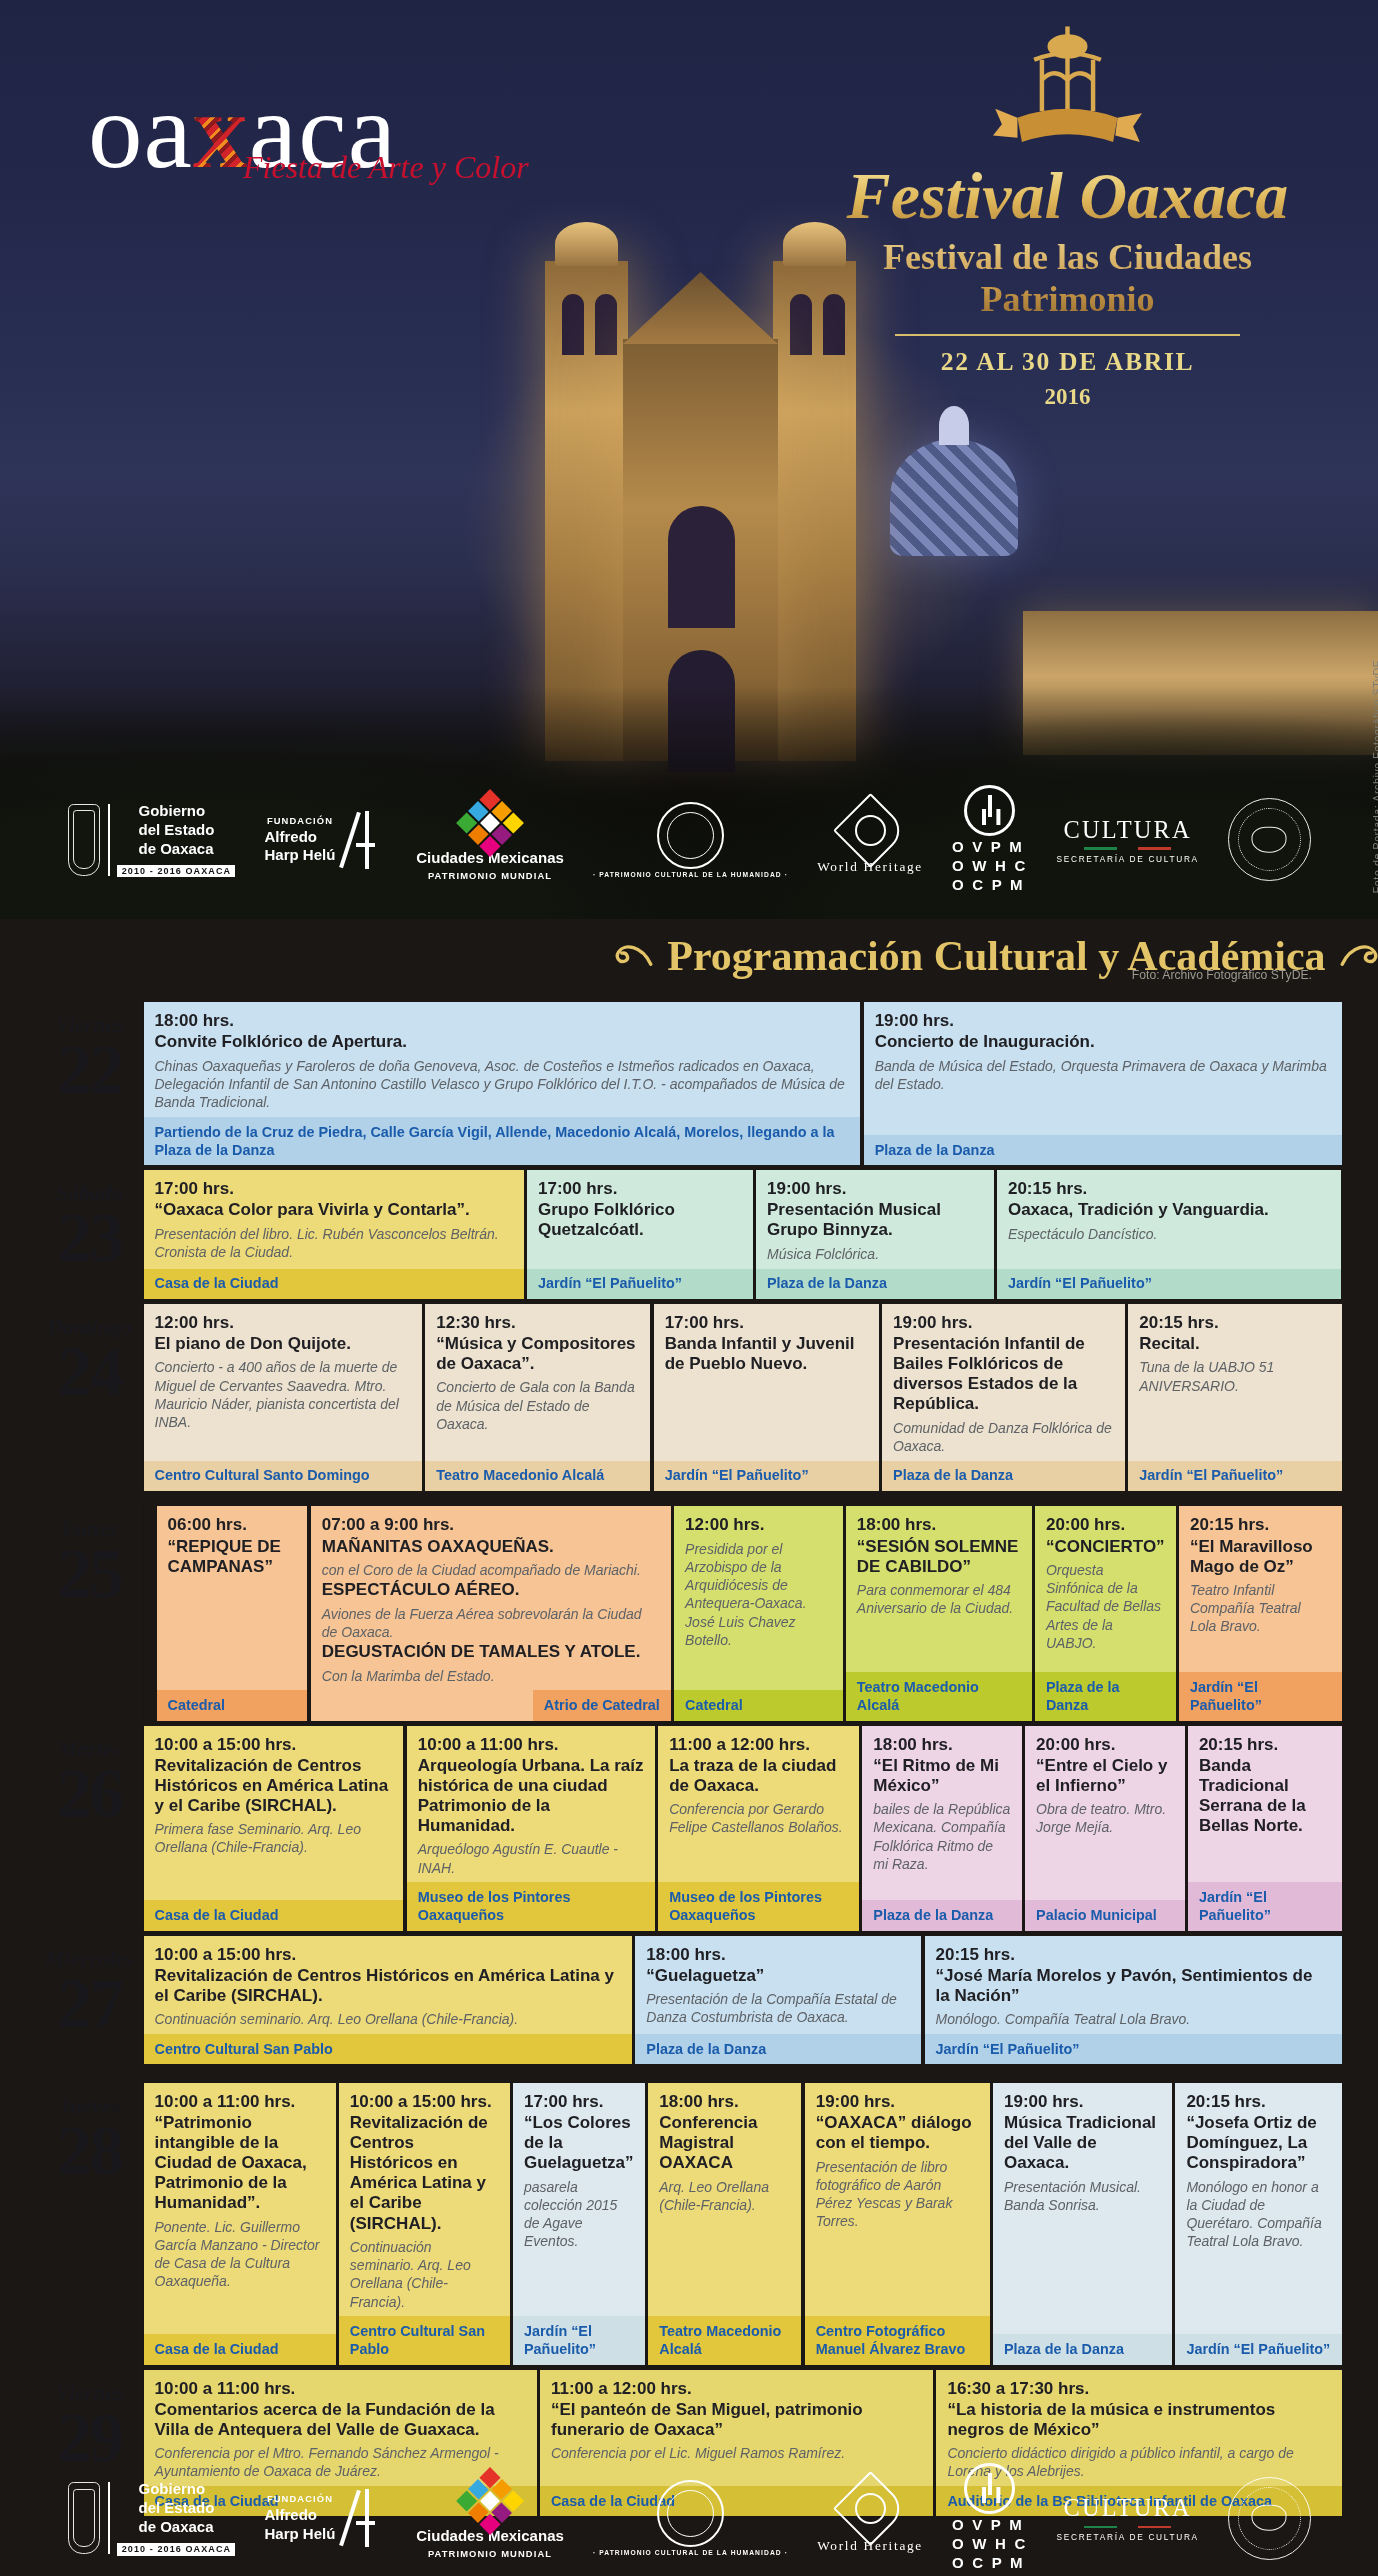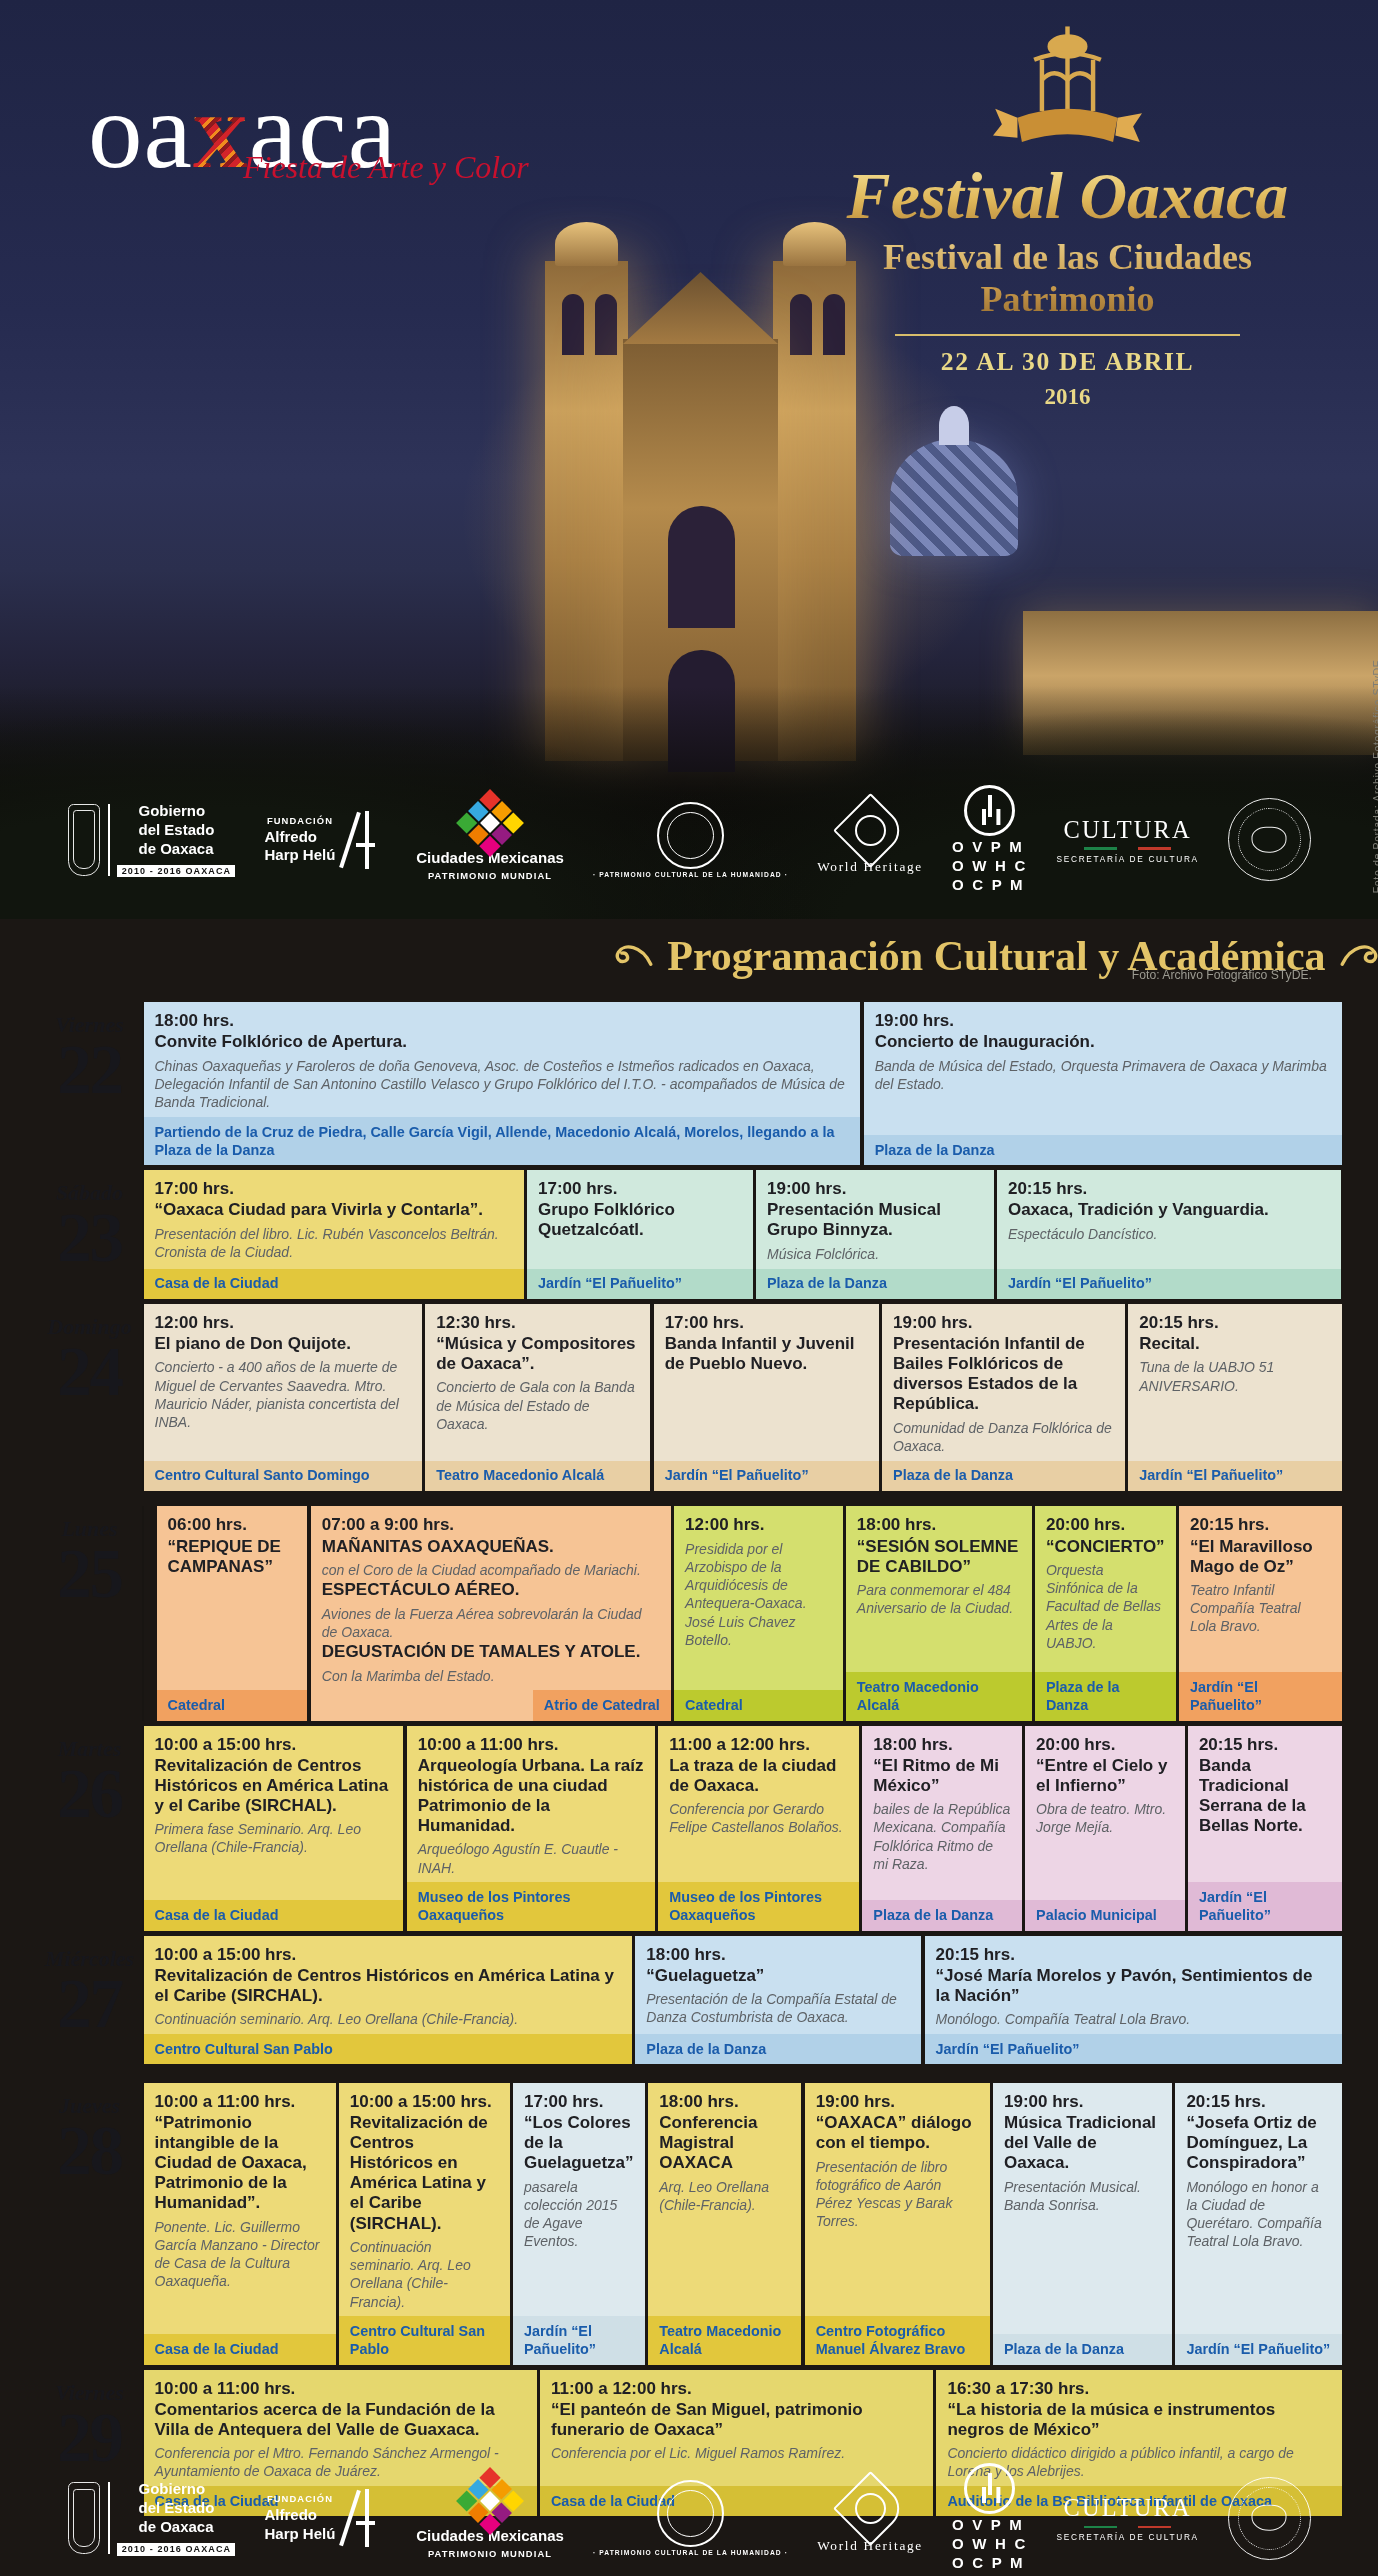--- a/index.html
+++ b/index.html
@@ -283,21 +283,21 @@
       <div class="day-row">
         <div class="day-label tone-teal">
           <span class="day-name">Sábado</span>
           <span class="day-num">23</span>
         </div>
         <div class="day-body">
           <div class="sub-row" style="min-height: 96px;">
             <div class="cell tone-yellow" style="flex: 32 1 0px;">
               <div class="cmain">
                 <span class="time">17:00 hrs.</span>
-                <span class="title">“Oaxaca Ciudad para Vivirla y Contarla”.</span>
+                <span class="title">“Oaxaca Color para Vivirla y Contarla”.</span>
                 <span class="detail">Presentación del libro. Lic. Rubén Vasconcelos Beltrán. Cronista de la Ciudad.</span>
               </div>
               <div class="venue">Casa de la Ciudad</div>
             </div>
             <div class="cell tone-teal" style="flex: 19 1 0px;">
               <div class="cmain">
                 <span class="time">17:00 hrs.</span>
                 <span class="title">Grupo Folklórico Quetzalcóatl.</span>
               </div>
               <div class="venue">Jardín “El Pañuelito”</div>

